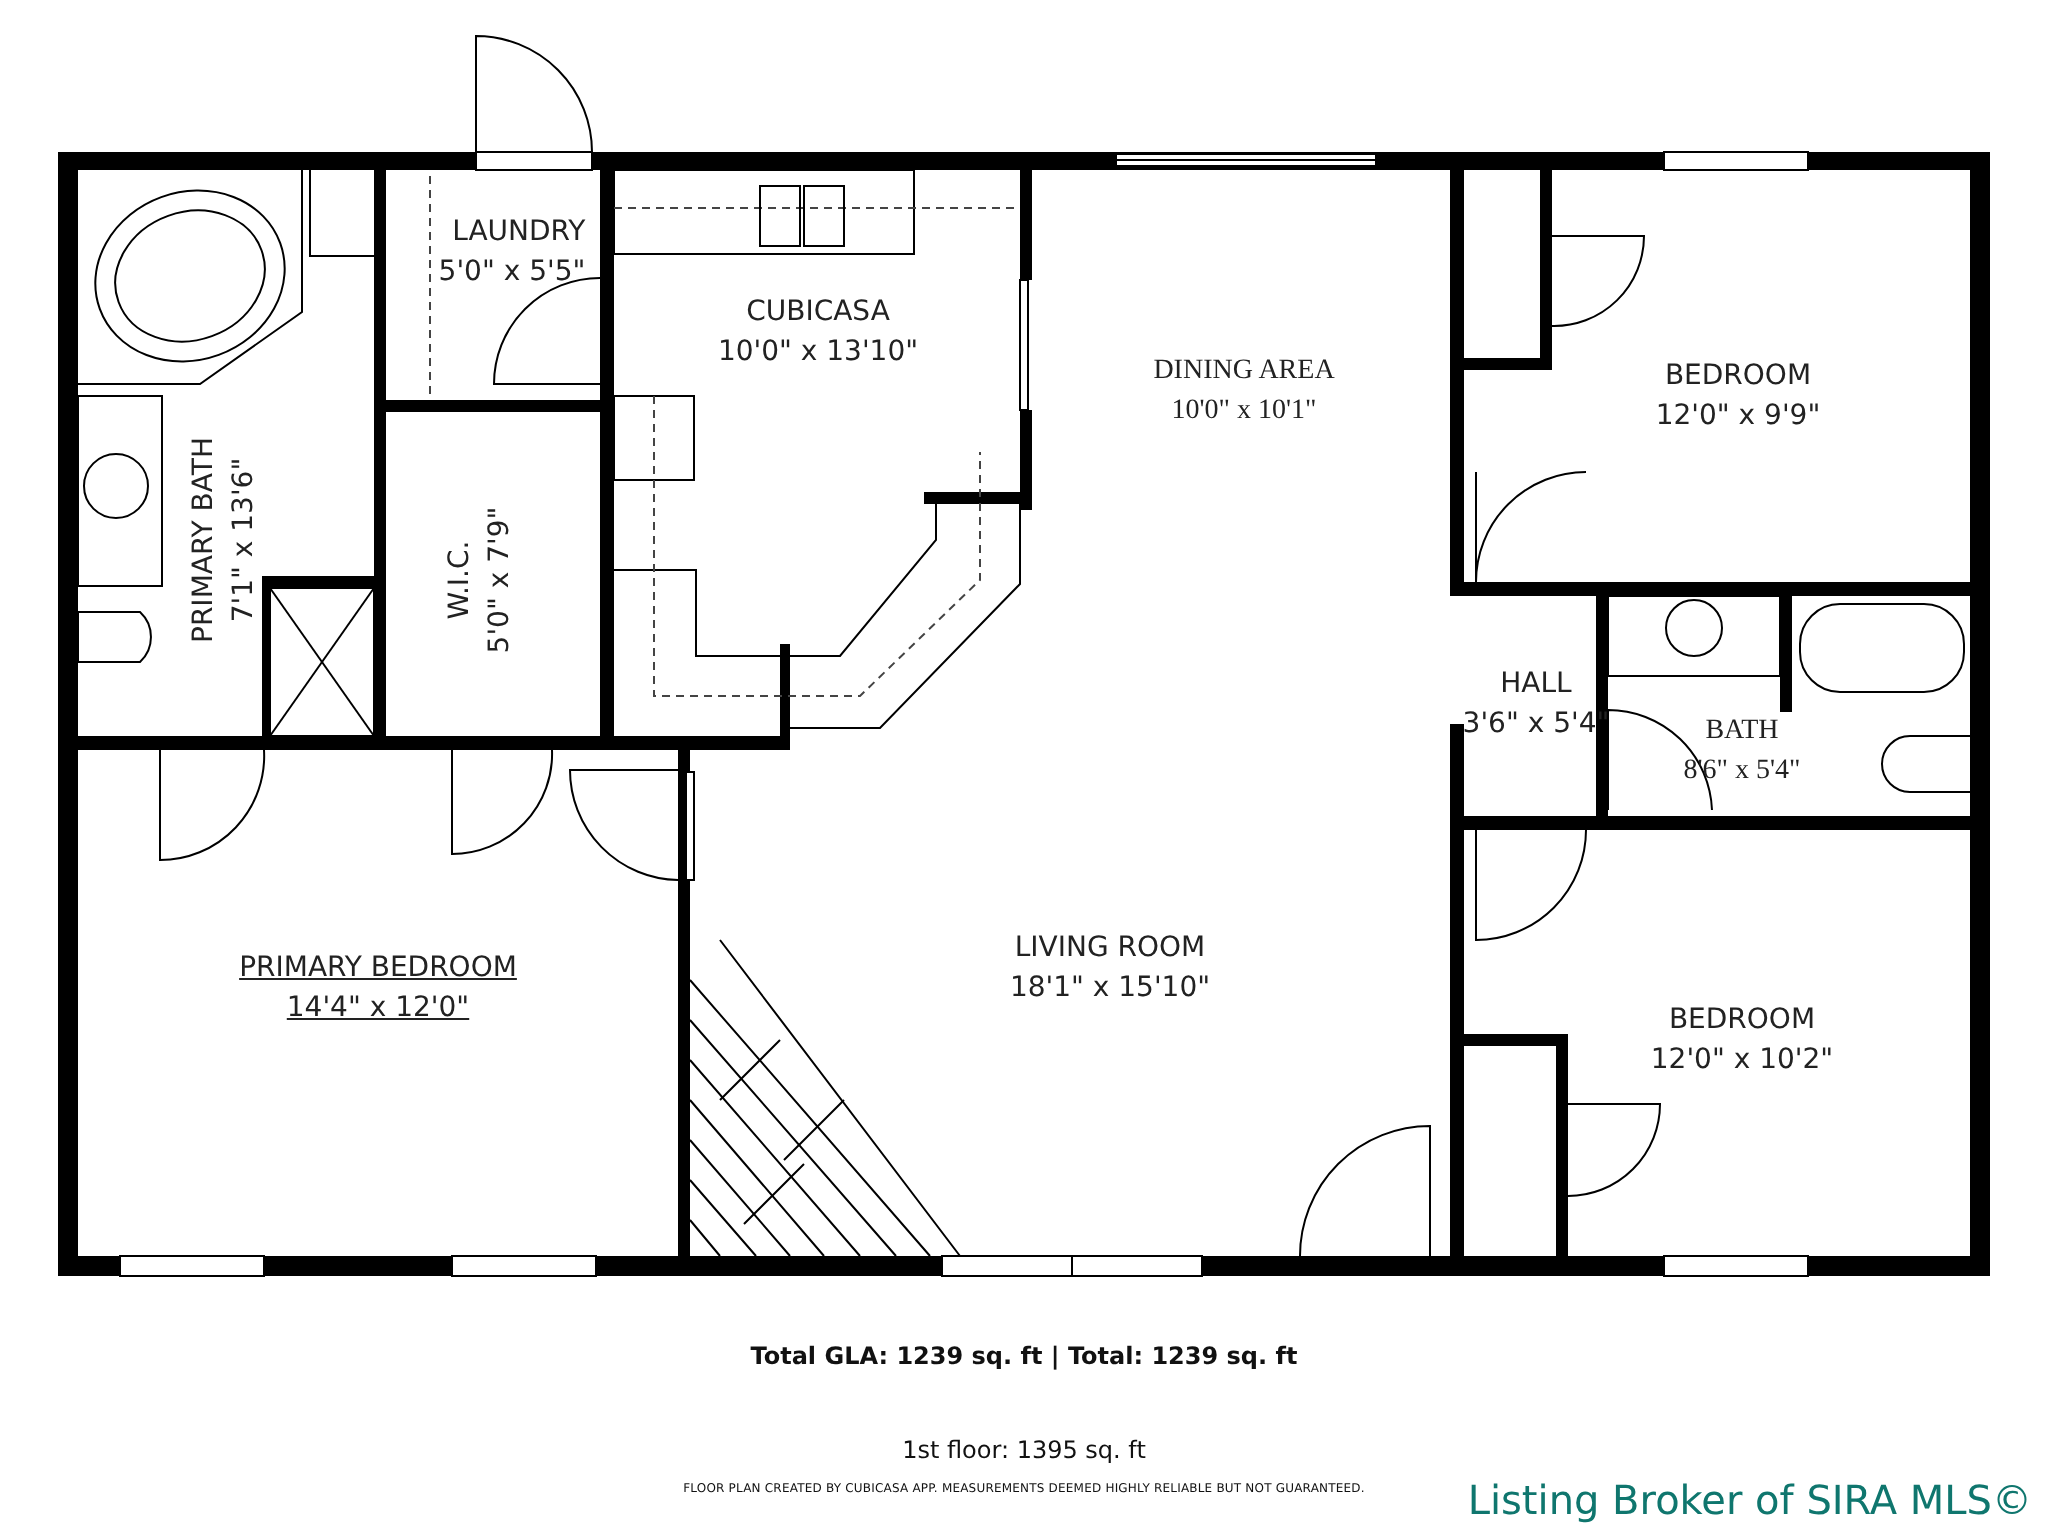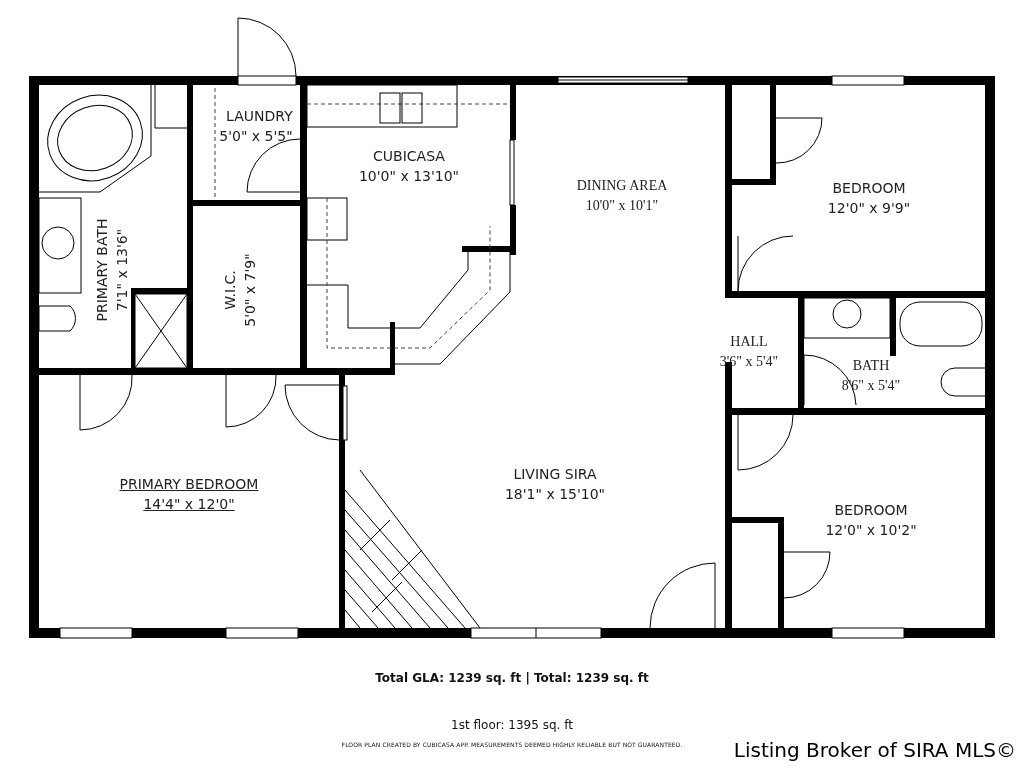--- a/index.html
+++ b/index.html
@@ -9,21 +9,21 @@
     .thin { fill: none; stroke: #000; stroke-width: 1; }
     .dash { fill: none; stroke: #444; stroke-width: 1; stroke-dasharray: 4 3; }
     .win { fill: #fff; stroke: #000; stroke-width: 1; }
     .room-label { position: absolute; text-align: center; color: #222; font-size: 14px; line-height: 20px; white-space: nowrap; transform: translateX(-50%); }
     .room-label .dim { display: block; }
     .rot { transform: translate(-50%, -50%) rotate(-90deg); }
     .footer { position: absolute; left: 0; width: 1024px; text-align: center; color: #111; }
     #f1 { top: 671px; font-size: 12px; font-weight: bold; }
     #f2 { top: 718px; font-size: 12px; }
     #f3 { top: 741px; font-size: 6px; letter-spacing: 0.1px; }
-    #watermark { position: absolute; right: 8px; top: 738px; font-size: 20px; color: #000000; font-family: "DejaVu Sans", sans-serif; }
+    #watermark { position: absolute; right: 8px; top: 738px; font-size: 20px; color: #0f766e; font-family: "DejaVu Sans", sans-serif; }
   </style>
 </head>
 <body>
 
 <svg id="plan" viewBox="0 0 1024 768" xmlns="http://www.w3.org/2000/svg">
 
   <g>
     <rect class="wall" x="29" y="76" width="966" height="9"></rect>
     <rect class="wall" x="29" y="628" width="966" height="10"></rect>
     <rect class="wall" x="29" y="76" width="10" height="562"></rect>
@@ -162,37 +162,37 @@
   <span class="dim">10'0" x 13'10"</span>
 </div>
 <div class="room-label" style="left:622px; top:176px;font-family:Liberation Serif, serif;">
   <span>DINING AREA</span>
   <span class="dim">10'0" x 10'1"</span>
 </div>
 <div class="room-label" style="left:869px; top:178px;">
   <span>BEDROOM</span>
   <span class="dim">12'0" x 9'9"</span>
 </div>
-<div class="room-label" style="left:749px; top:332px;font-family:Liberation Serif, serif;">
+<div class="room-label" style="left:768px; top:332px;">
   <span>HALL</span>
   <span class="dim">3'6" x 5'4"</span>
 </div>
 <div class="room-label" style="left:871px; top:356px;font-family:Liberation Serif, serif;">
   <span>BATH</span>
   <span class="dim">8'6" x 5'4"</span>
 </div>
 <div class="room-label" style="left:871px; top:500px;">
   <span>BEDROOM</span>
   <span class="dim">12'0" x 10'2"</span>
 </div>
 <div class="room-label" style="left:189px; top:474px;text-decoration:underline;">
   <span>PRIMARY BEDROOM</span>
   <span class="dim">14'4" x 12'0"</span>
 </div>
 <div class="room-label" style="left:555px; top:464px;">
-  <span>LIVING SIRA</span>
+  <span>LIVING ROOM</span>
   <span class="dim">18'1" x 15'10"</span>
 </div>
 
 <div id="f1" class="footer">Total GLA: 1239 sq. ft | Total: 1239 sq. ft</div>
 <div id="f2" class="footer">1st floor: 1395 sq. ft</div>
 <div id="f3" class="footer">FLOOR PLAN CREATED BY CUBICASA APP. MEASUREMENTS DEEMED HIGHLY RELIABLE BUT NOT GUARANTEED.</div>
 <div id="watermark">Listing Broker of SIRA MLS©</div>
 
 </body></html>

